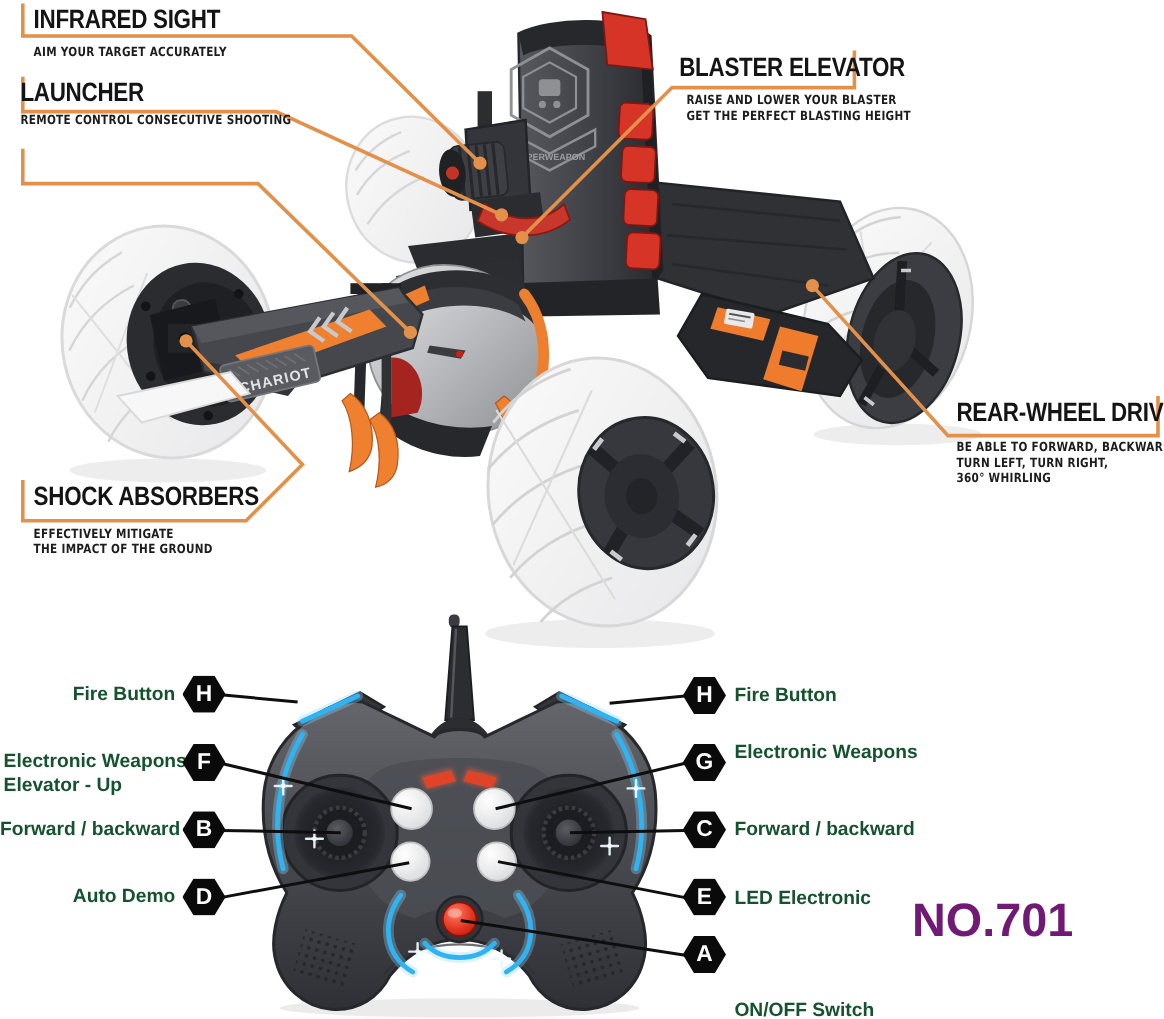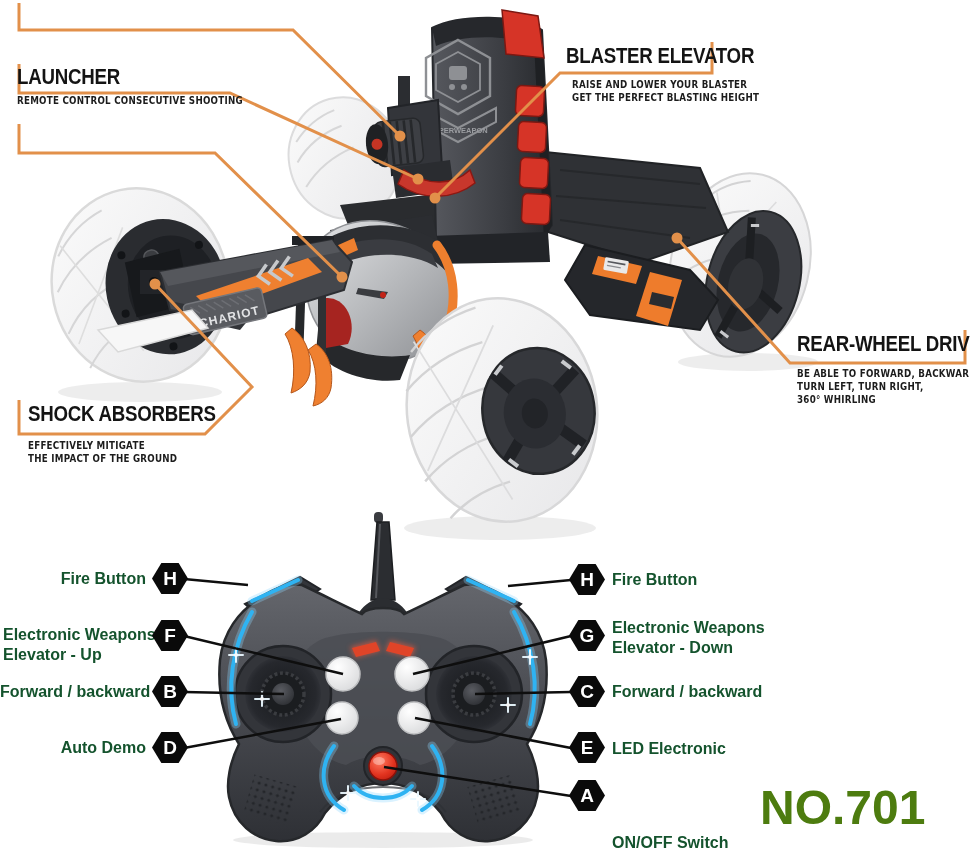--- a/index.html
+++ b/index.html
@@ -22,22 +22,22 @@
        font-size:16px;color:#14532d;line-height:20px;white-space:nowrap;}
   .ctl-left{left:0;width:146px;text-align:right;}
   .ctl-left.align-left{text-align:left;padding-left:3px;}
   .ctl-right{left:612px;width:220px;text-align:left;}
 
   .badge{position:absolute;width:36px;height:31px;background:#0a0a0a;color:#ffffff;
          clip-path:polygon(26% 0,74% 0,100% 50%,74% 100%,26% 100%,0 50%);
          display:flex;align-items:center;justify-content:center;
          font-family:"Liberation Sans",sans-serif;font-weight:700;font-size:19px;}
 
-  .model{position:absolute;left:760px;top:780px;font-family:"Liberation Sans",sans-serif;
-         font-weight:700;font-size:48px;letter-spacing:0;color:#4d7c0f;white-space:nowrap;}
+  .model{position:absolute;left:760px;top:746px;font-family:"Liberation Sans",sans-serif;
+         font-weight:700;font-size:39px;letter-spacing:0;color:#701a75;white-space:nowrap;}
 </style>
 </head>
 <body>
 
 <div class="canvas">
 
 <svg class="art" width="970" height="849" viewBox="0 0 970 849">
   <defs>
     <linearGradient id="gTire" x1="0" y1="0" x2="1" y2="1">
       <stop offset="0" stop-color="#fbfbfb"></stop>
@@ -407,20 +407,26 @@
     <line x1="184" y1="692" x2="284" y2="694"></line>
     <line x1="184" y1="748" x2="341" y2="719"></line>
     <line x1="571" y1="580" x2="508" y2="586"></line>
     <line x1="571" y1="636" x2="413" y2="674"></line>
     <line x1="571" y1="692" x2="475" y2="694"></line>
     <line x1="571" y1="748" x2="415" y2="718"></line>
     <line x1="571" y1="796" x2="384" y2="767"></line>
   </g>
 </svg>
 
+<div class="feature" style="left:28px;top:3px;">
+  <div class="ftitle">INFRARED SIGHT</div>
+  <div class="fdesc" style="margin-top:9px;">
+    <div class="fdesc-line">AIM YOUR TARGET ACCURATELY</div>
+  </div>
+</div>
 
 <div class="feature" style="left:17px;top:64px;">
   <div class="ftitle">LAUNCHER</div>
   <div class="fdesc" style="margin-top:4px;">
     <div class="fdesc-line">REMOTE CONTROL CONSECUTIVE SHOOTING</div>
   </div>
 </div>
 
 
 <div class="feature" style="left:566px;top:43px;">
@@ -460,21 +466,20 @@
 </div>
 <div class="ctl ctl-left" style="top:738px;">
   <span>Auto Demo</span>
 </div>
 
 <div class="ctl ctl-right" style="top:570px;">
   <span>Fire Button</span>
 </div>
 <div class="ctl ctl-right" style="top:618px;">
   <div>Electronic Weapons</div>
-  <div>Elevator - Down</div>
 </div>
 <div class="ctl ctl-right" style="top:682px;">
   <span>Forward / backward</span>
 </div>
 <div class="ctl ctl-right" style="top:739px;">
   <span>LED Electronic</span>
 </div>
 <div class="ctl ctl-right" style="top:833px;">
   <span>ON/OFF Switch</span>
 </div>

